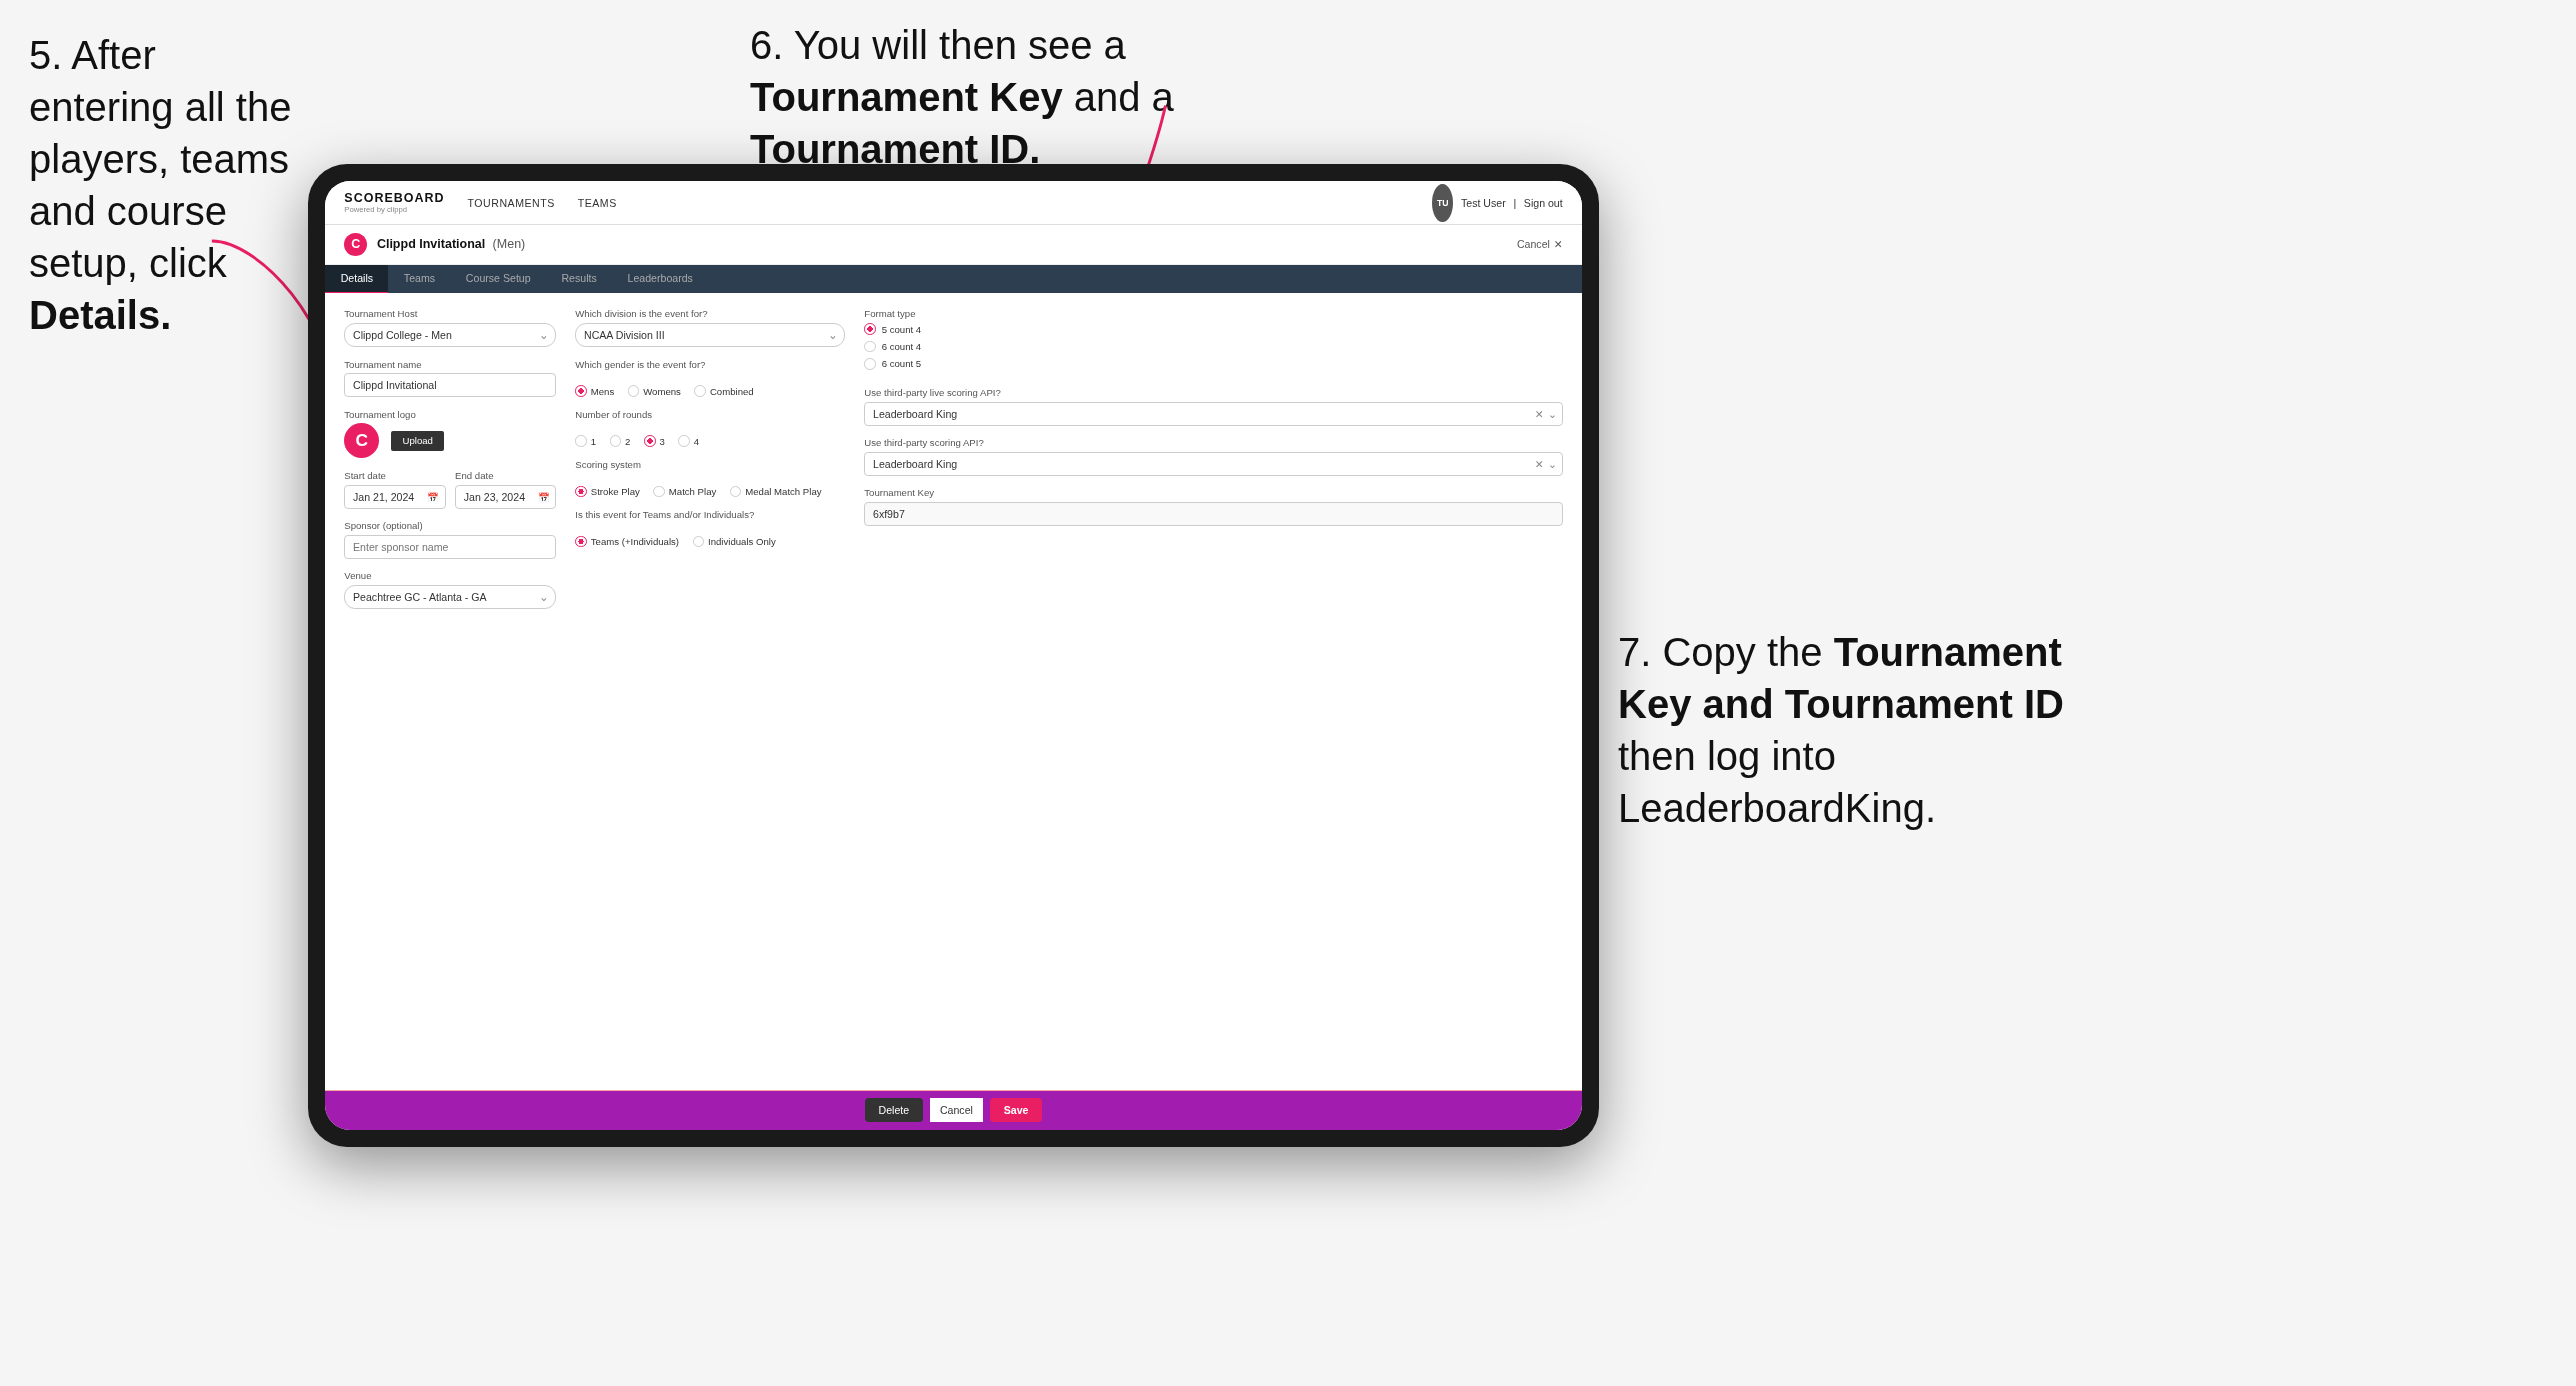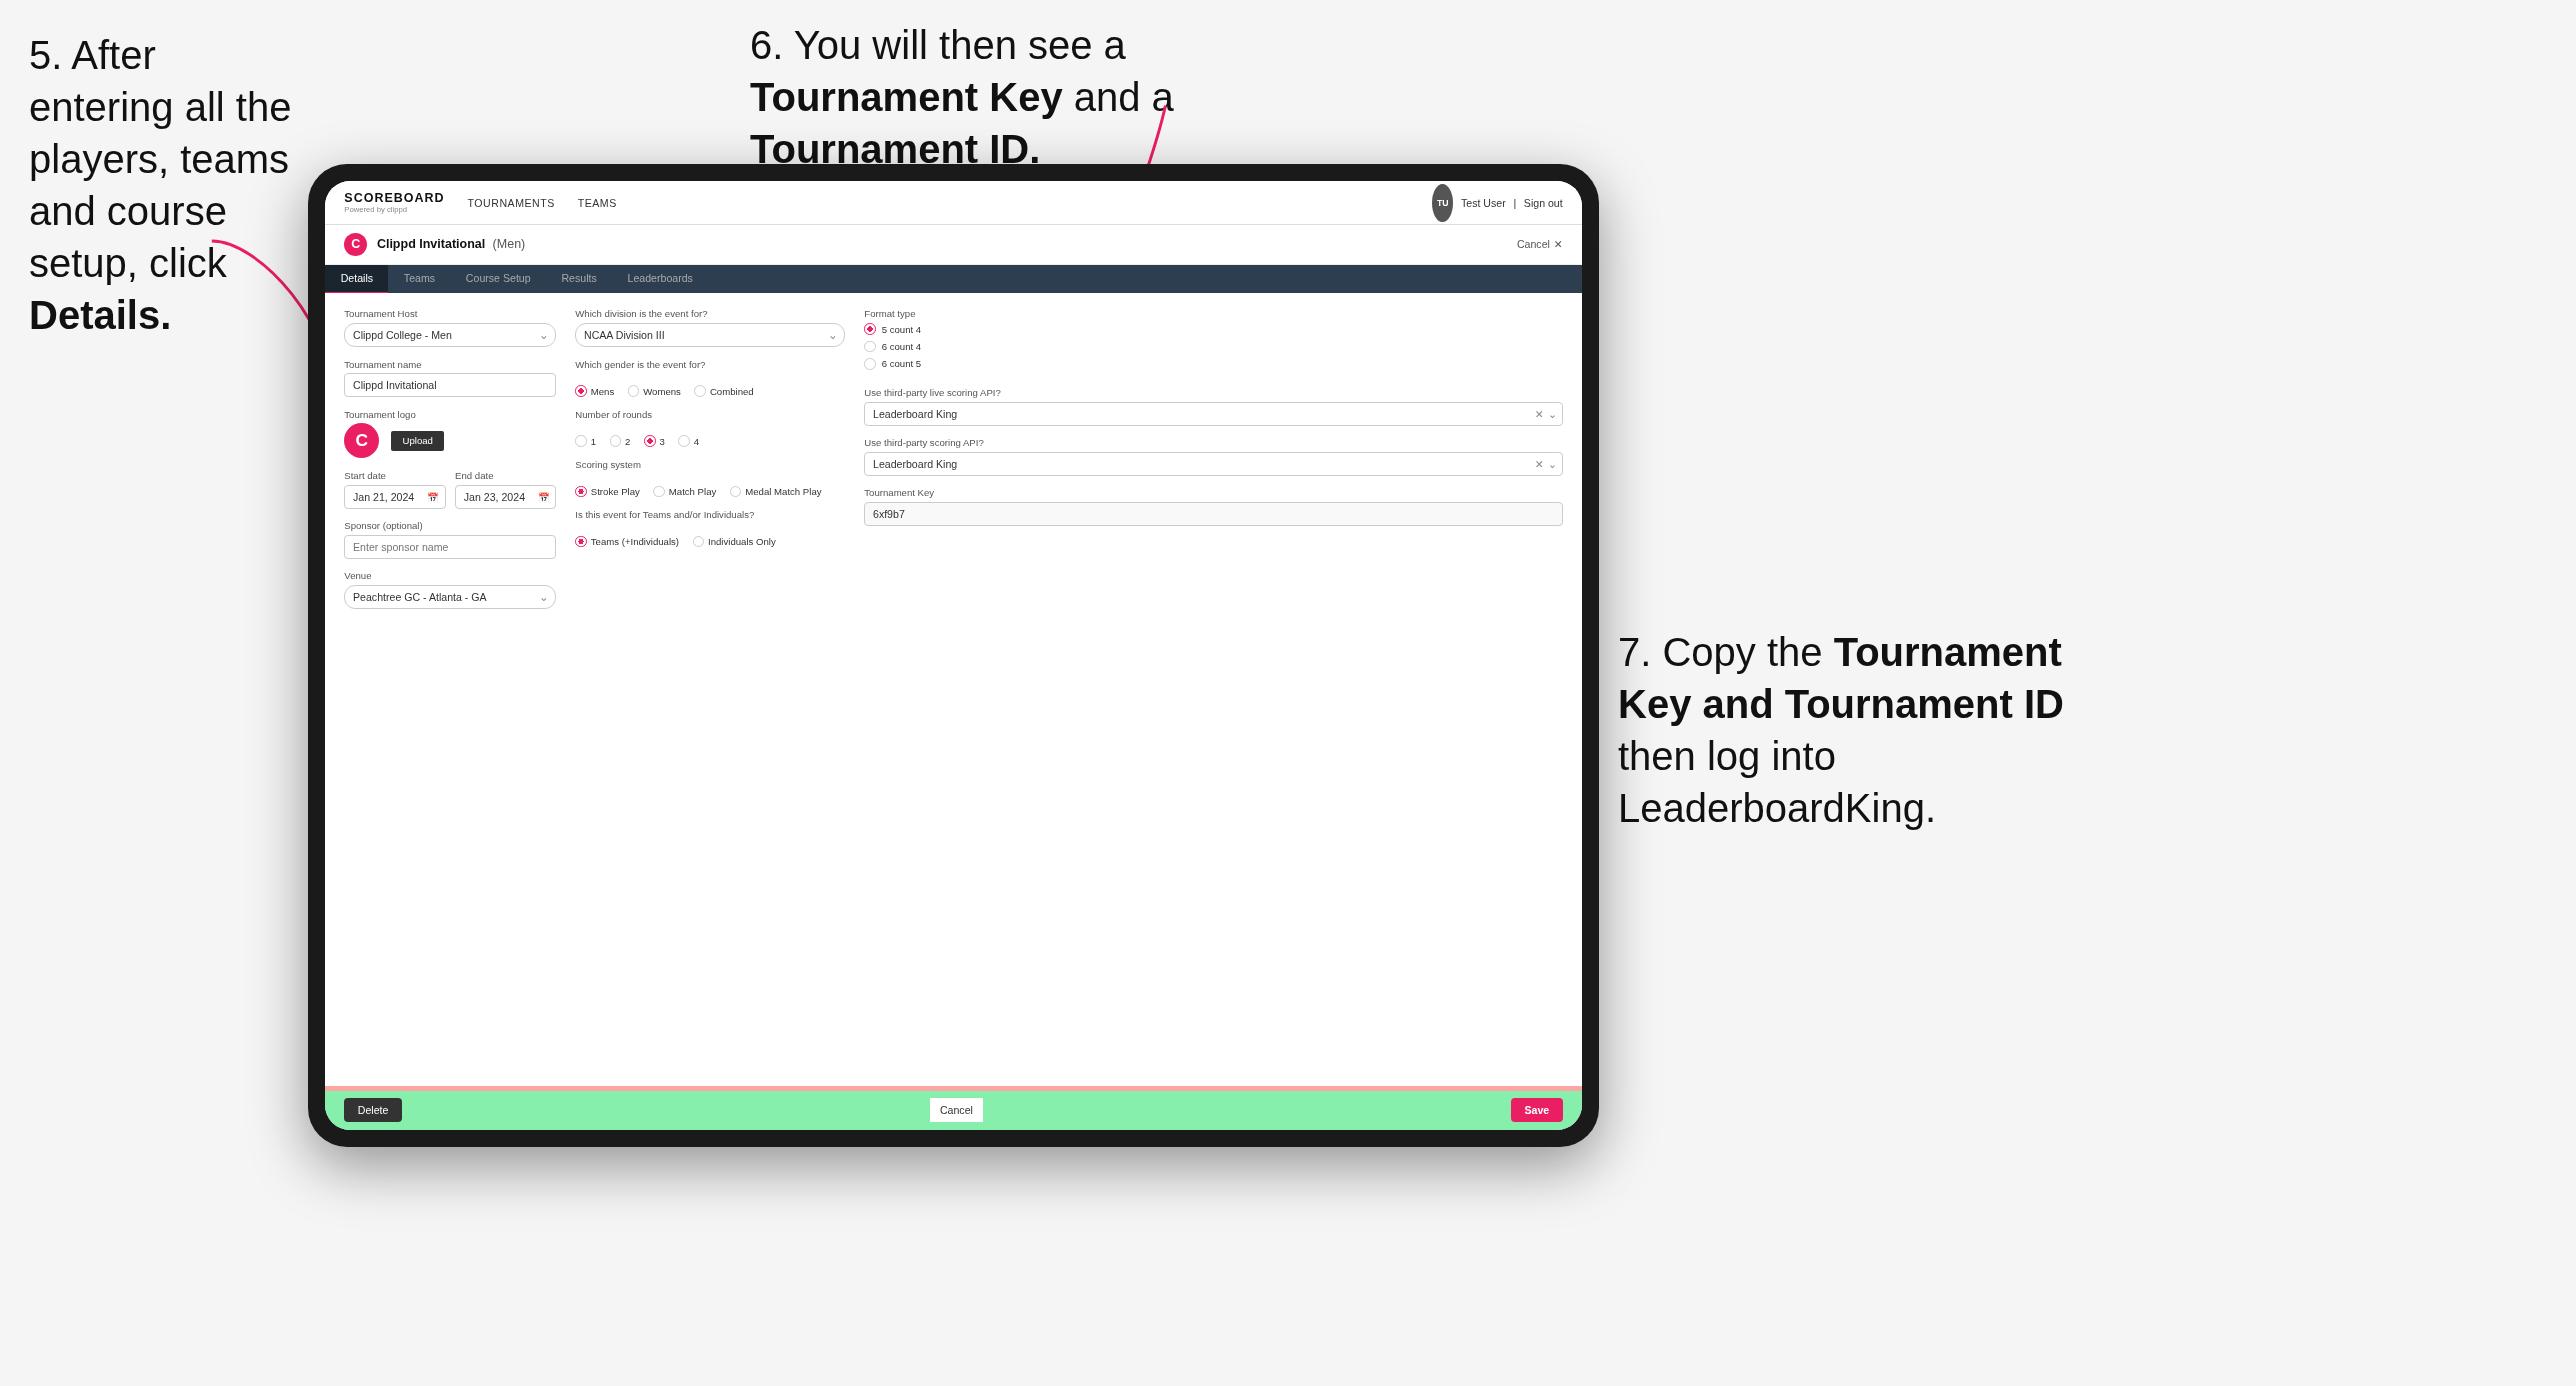--- a/index.html
+++ b/index.html
@@ -399,25 +399,25 @@
       border-radius: 3.9px;
       padding: 4.8px 7.7px;
       font-size: 10.6px;
       color: #333;
       background: #f9f9f9;
     }
 
     
     .bottom-bar {
       display: flex;
-      justify-content: space-between;
+      justify-content: center;
       align-items: center;
       padding: 7.7px 19px;
-      border-top: 5px solid #fca5a5;
-      background: #86efac;
+      border-top: 1px solid #fca5a5;
+      background: #a21caf;
       gap: 7.7px;
       flex-shrink: 0;
     }
 
     .btn-delete {
       background: #333;
       color: #fff;
       border: none;
       border-radius: 3.9px;
       padding: 5.8px 13.5px;

